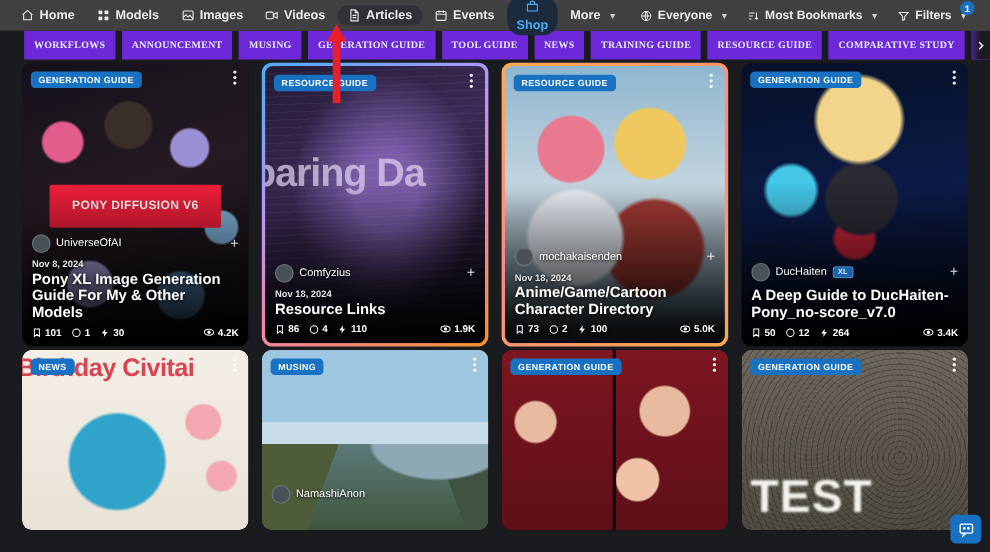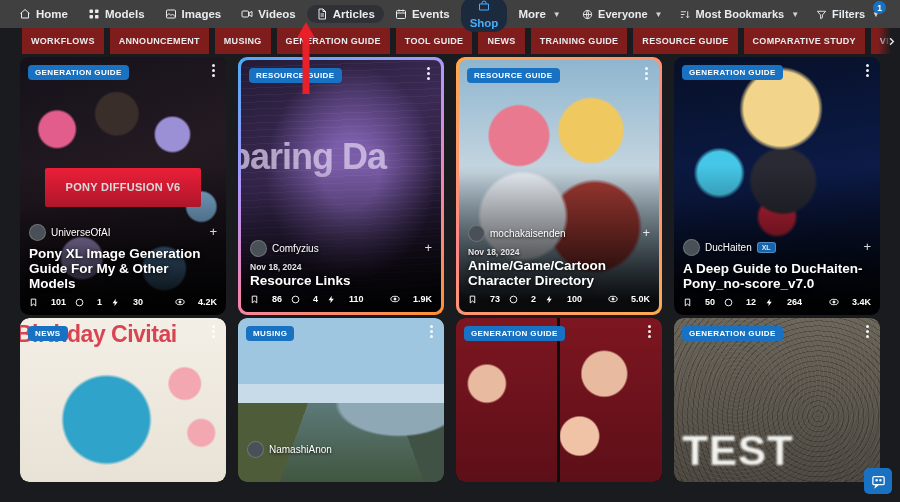--- a/index.html
+++ b/index.html
@@ -53,29 +53,30 @@
     height: 26px;
     display: flex;
     align-items: center;
     gap: 6px;
     padding: 0 22px;
     position: relative;
     background: #1a1b1e;
     overflow: hidden;
   }
   .tag {
-    background: #7f1d1d;
+    background: #6d28d9;
     color: #e9ecef;
     font-size: 9px;
     font-weight: bold;
     letter-spacing: .3px;
     padding: 14px 9px;
     border-radius: 4px;
     white-space: nowrap;
     cursor: pointer;
+    font-family: Liberation Serif, serif;
   }
   .tag-scroll-right {
     position: absolute; right: 0; top: 0; bottom: 0;
     width: 22px;
     background: linear-gradient(to right, rgba(26,27,30,0), #1a1b1e 60%);
     display: flex; align-items: center; justify-content: flex-end;
     padding-right: 3px;
     cursor: pointer;
   }
   .tag-scroll-right svg { display:block; }
@@ -159,21 +160,21 @@
     font-size: 13.5px; font-weight: bold; color: #fff;
     line-height: 1.12;
     text-shadow: 0 1px 4px rgba(0,0,0,.95);
     margin-bottom: 6px;
   }
   .stats {
     display: flex; align-items: center; gap: 9px;
     font-size: 9px; font-weight: bold; color: #fff;
     text-shadow: 0 1px 3px rgba(0,0,0,.95);
   }
-  .stat { display: flex; align-items: center; gap: 13px; }
+  .stat { display: flex; align-items: center; gap: 3px; }
   .stat svg { display:block; }
   .stat.views { margin-left: auto; }
 
   
   .chat-btn {
     position: absolute; right: 8px; bottom: 8px;
     width: 28px; height: 26px; border-radius: 5px;
     background: #1971c2;
     display: flex; align-items: center; justify-content: center;
     z-index: 40; cursor: pointer;
@@ -430,20 +431,21 @@
           <span></span>
           <span></span>
           <span></span>
         </div>
         <div class="card-body">
           <div class="author-row">
             <div class="avatar"></div>
             <span class="author-name">UniverseOfAI</span>
             <span class="plus-ico">+</span>
           </div>
+          <div class="card-date">Nov 8, 2024</div>
           <div class="card-title">Pony XL Image Generation Guide For My &amp; Other Models</div>
           <div class="stats">
             <span class="stat">
               <svg width="9" height="9" viewBox="0 0 24 24" fill="none" stroke="#fff" stroke-width="2.5">
                 <path d="M6 3h12v18l-6-5-6 5z"></path>
               </svg>
               <span>101</span>
             </span>
             <span class="stat">
               <svg width="9" height="9" viewBox="0 0 24 24" fill="none" stroke="#fff" stroke-width="2.5">

